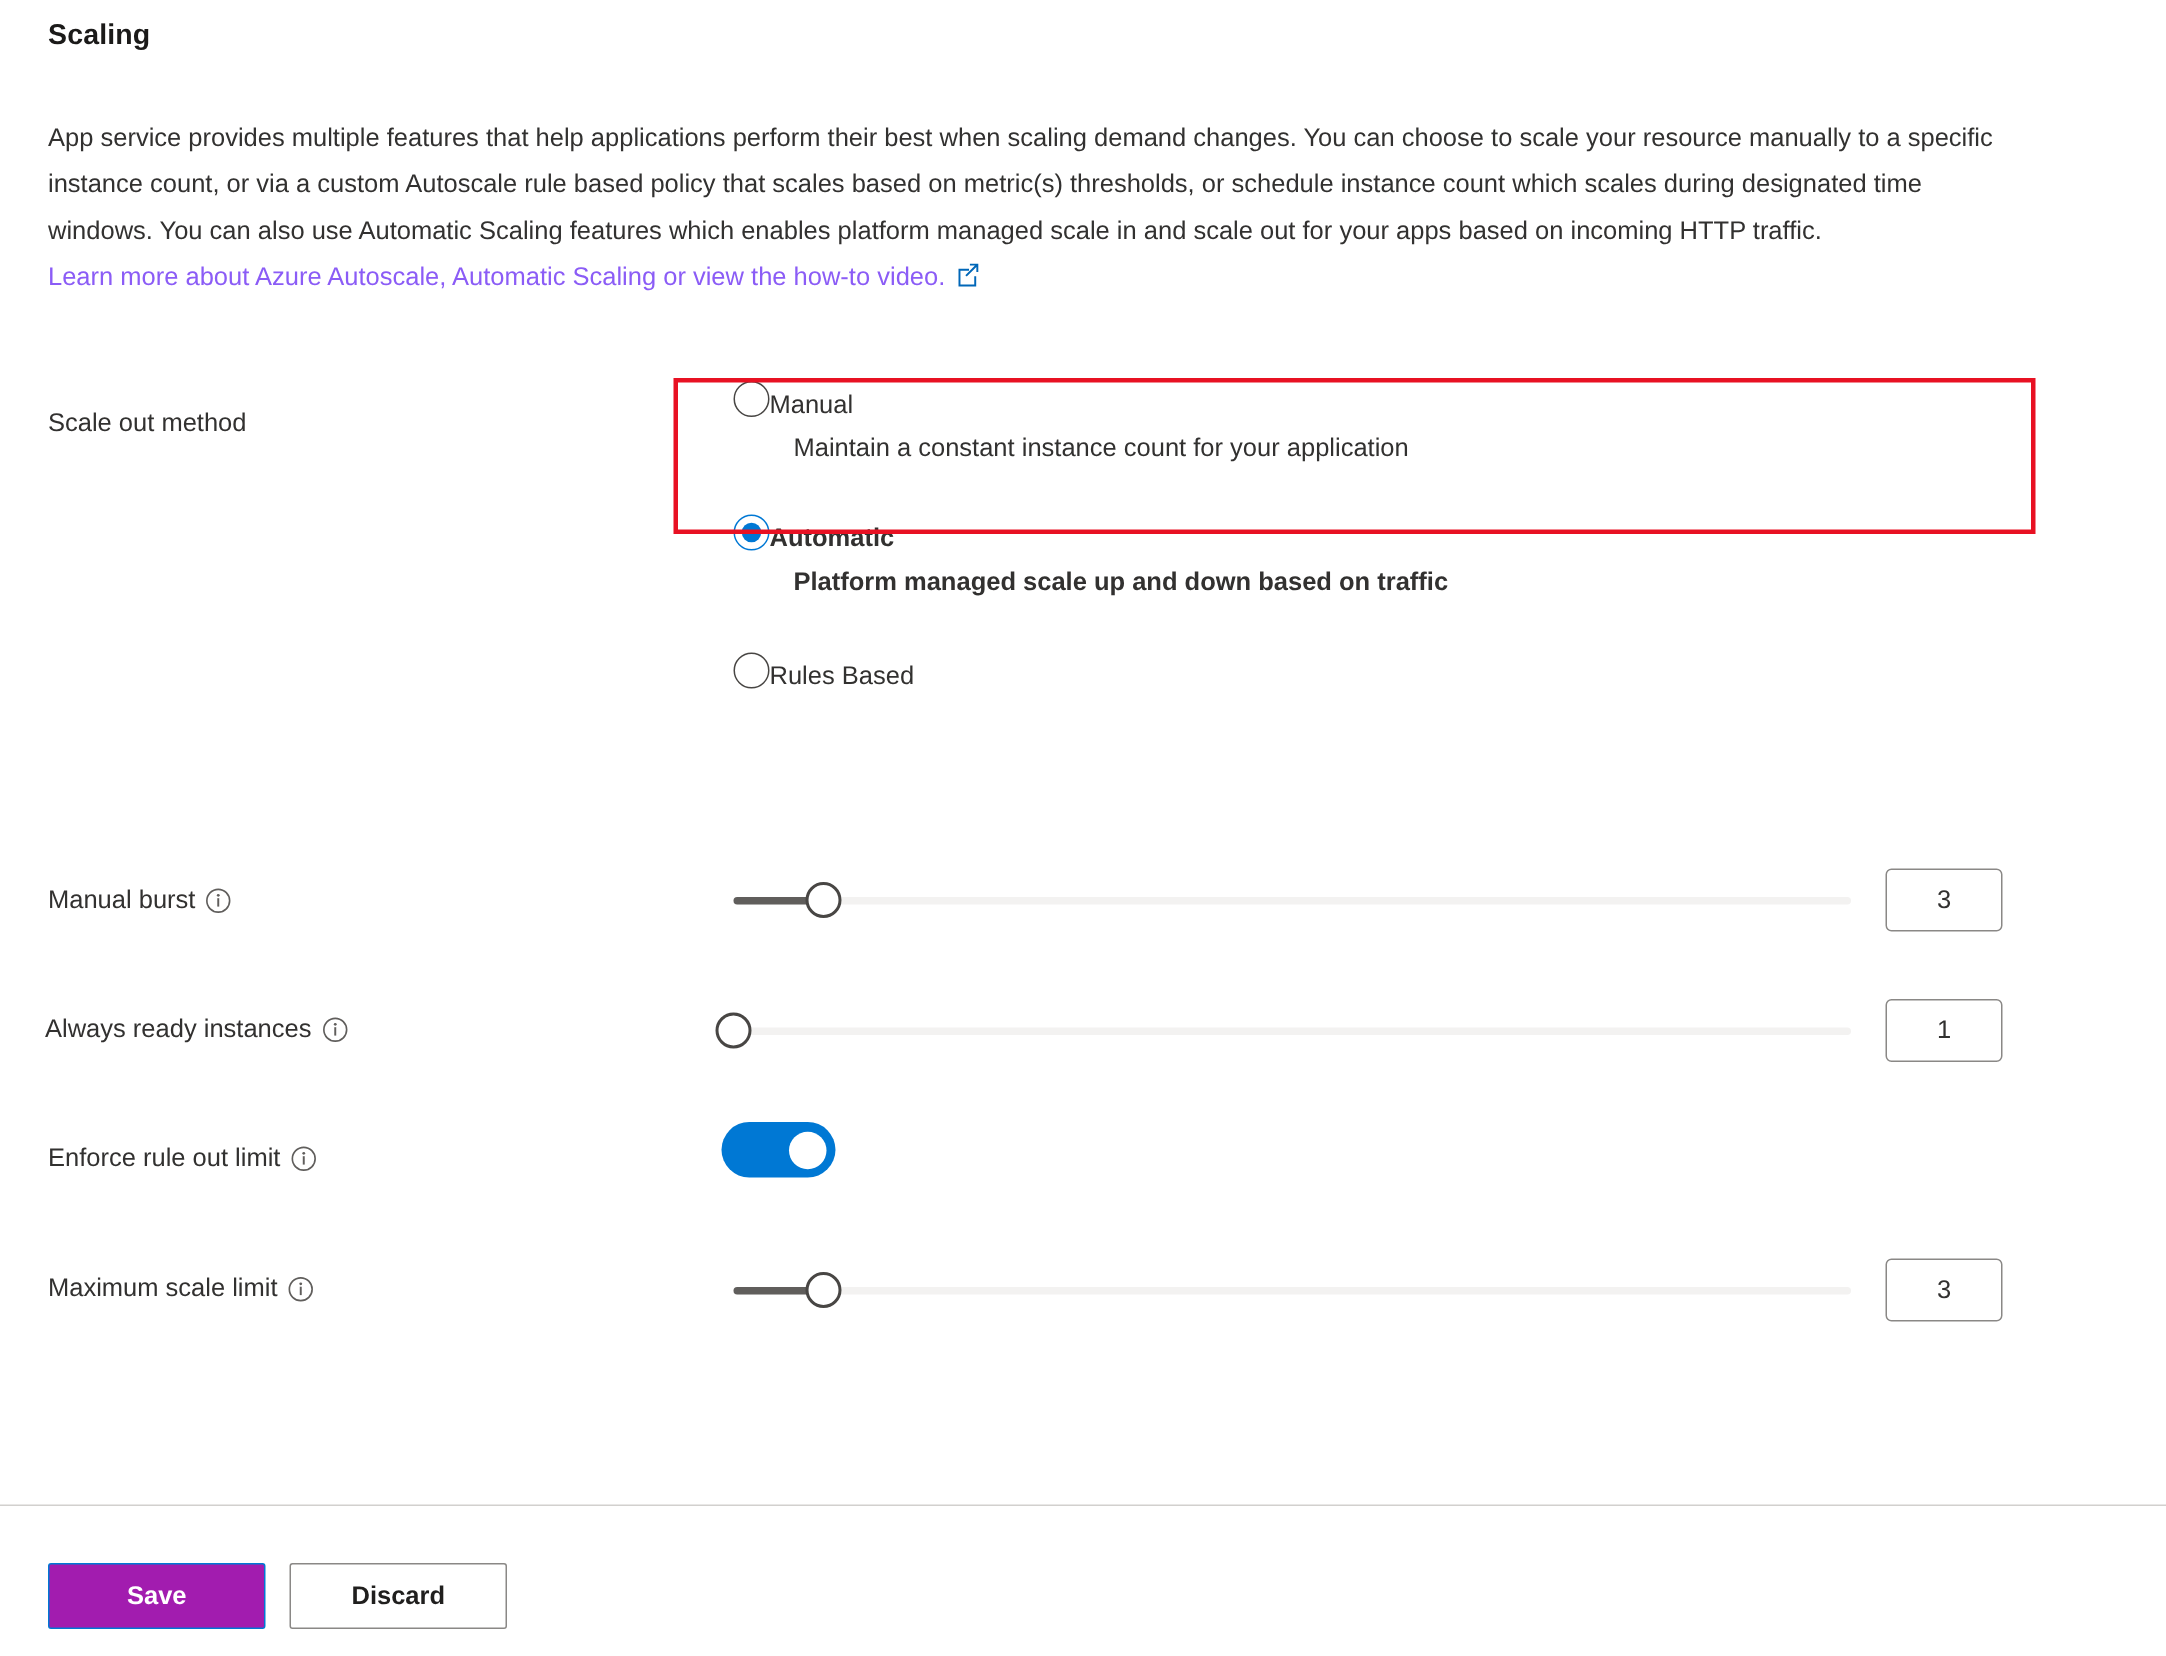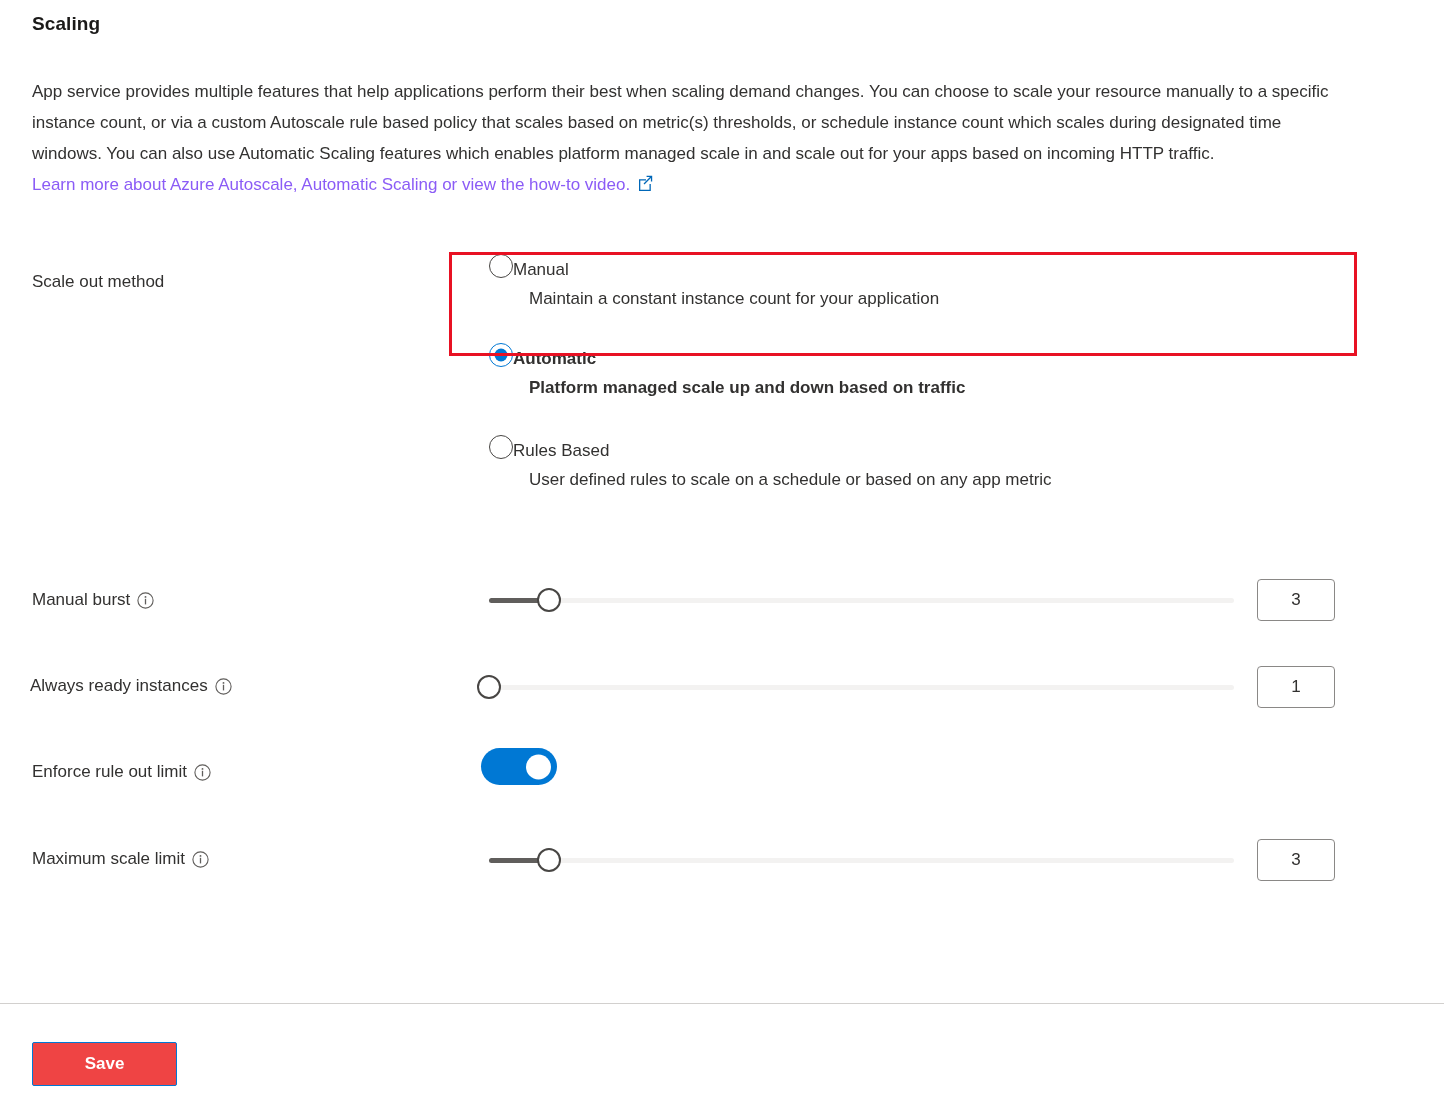--- a/index.html
+++ b/index.html
@@ -242,21 +242,21 @@
     font-weight: bold;
     font-family: "Liberation Sans", sans-serif;
     border-radius: 2px;
     cursor: pointer;
     display: flex;
     align-items: center;
     justify-content: center;
     padding: 0 18px;
   }
   .btn-primary {
-    background: #ef4444;
+    background: #a21caf;
     color: #ffffff;
     border: 1px solid #0078d4;
   }
   .btn-secondary {
     background: #ffffff;
     color: #201f1e;
     border: 1px solid #8a8886;
   }
 </style>
 </head>
@@ -299,21 +299,20 @@
         <span class="radio-label">Automatic</span>
       </div>
       <div class="radio-desc">Platform managed scale up and down based on traffic</div>
     </div>
 
     <div class="radio-option" style="margin-top:34px;">
       <div class="radio-row">
         <span class="radio-circle"></span>
         <span class="radio-label">Rules Based</span>
       </div>
-      <div class="radio-desc">User defined rules to scale on a schedule or based on any app metric</div>
     </div>
 
   </div>
 
   <div class="field-label" style="left:32px; top:338px;">
     <span>Manual burst</span>
     <span class="info-icon"><svg width="17" height="17" viewBox="0 0 17 17">
           <circle cx="8.5" cy="8.5" r="7.6" fill="none" stroke="#605e5c" stroke-width="1.1"></circle>
           <circle cx="8.5" cy="4.9" r="0.95" fill="#605e5c"></circle>
           <rect x="7.85" y="6.8" width="1.3" height="5.6" fill="#605e5c"></rect>
@@ -371,13 +370,14 @@
   </div>
   <div class="num-box" style="left:1257px; top:587px;">3</div>
 
 </div>
 
 <div class="highlight-box"></div>
 
 <div class="footer-divider"></div>
 <div class="footer-actions">
   <button class="btn btn-primary">Save</button>
+  <button class="btn btn-secondary">Discard</button>
 </div>
 
 </body></html>

